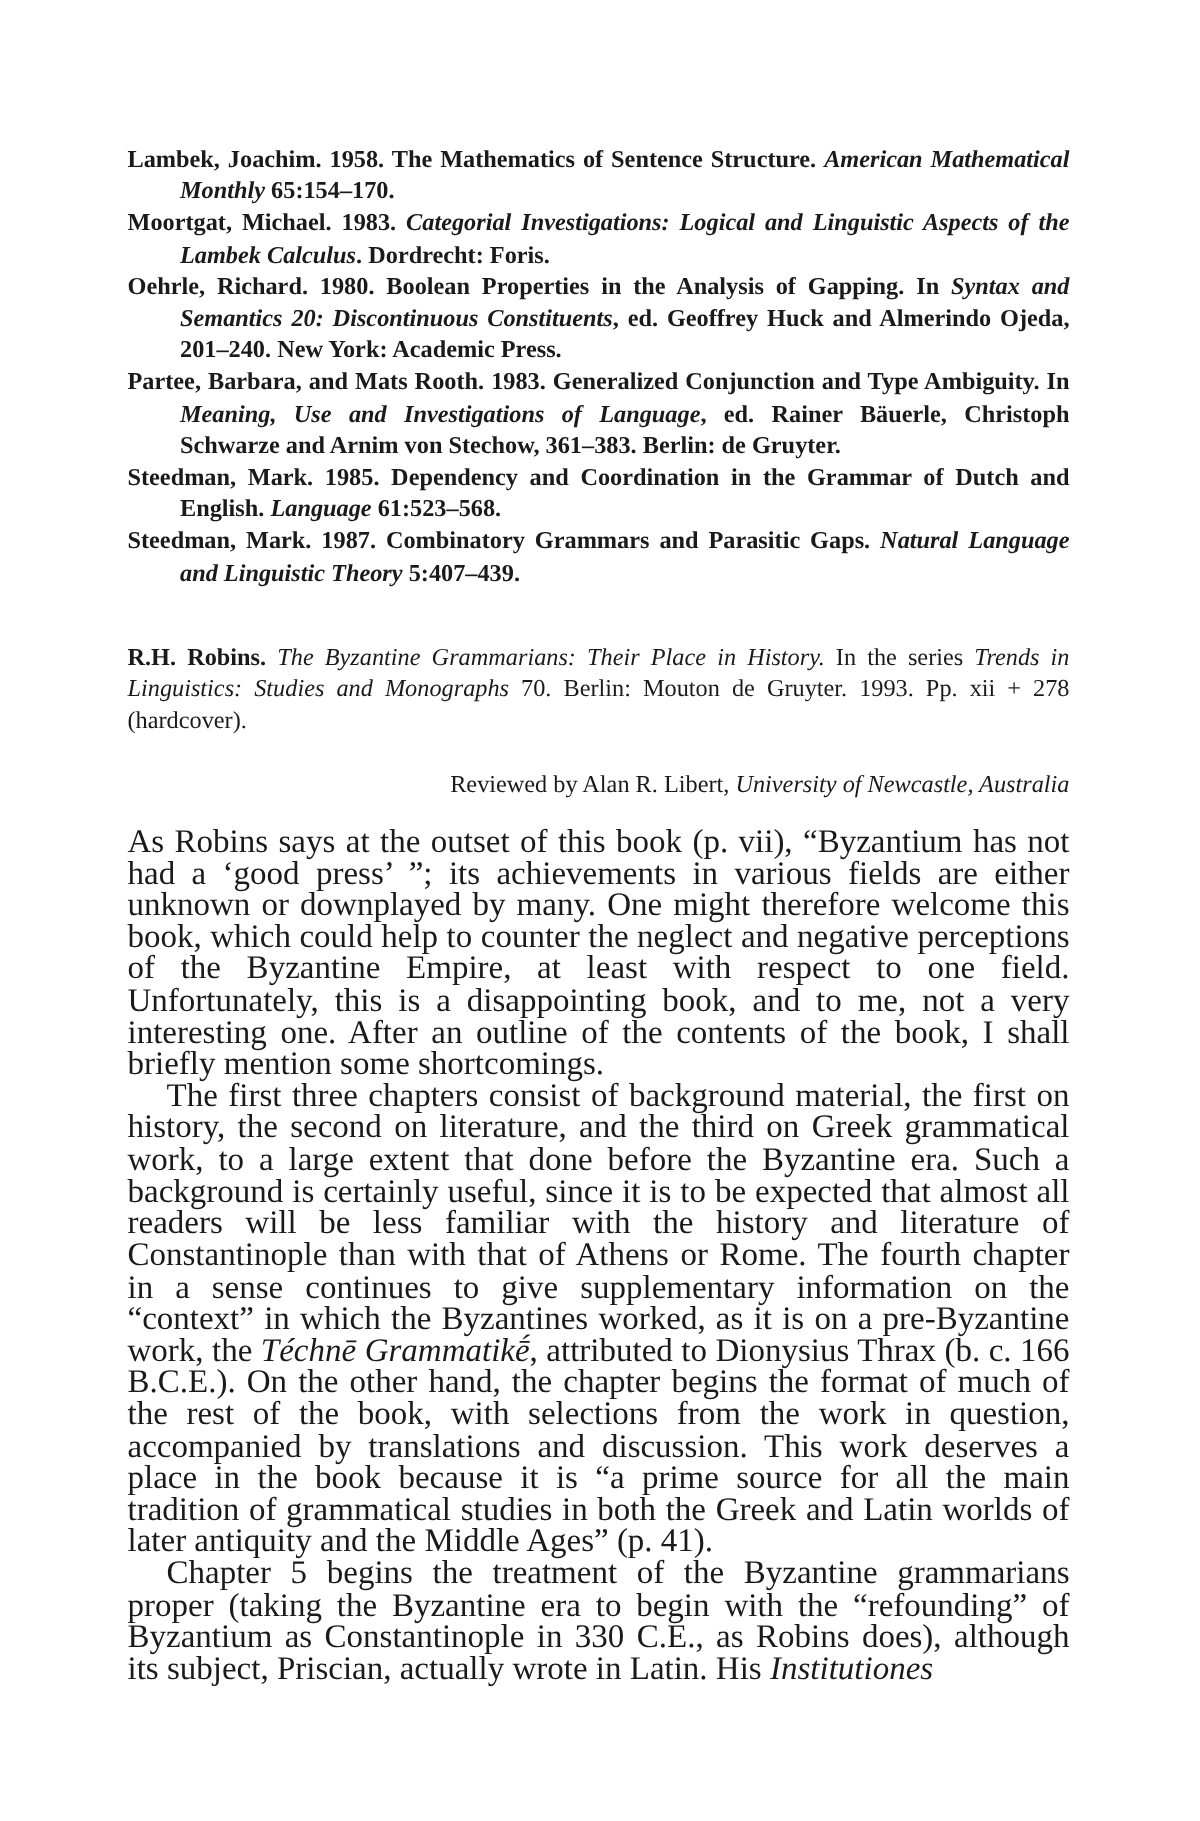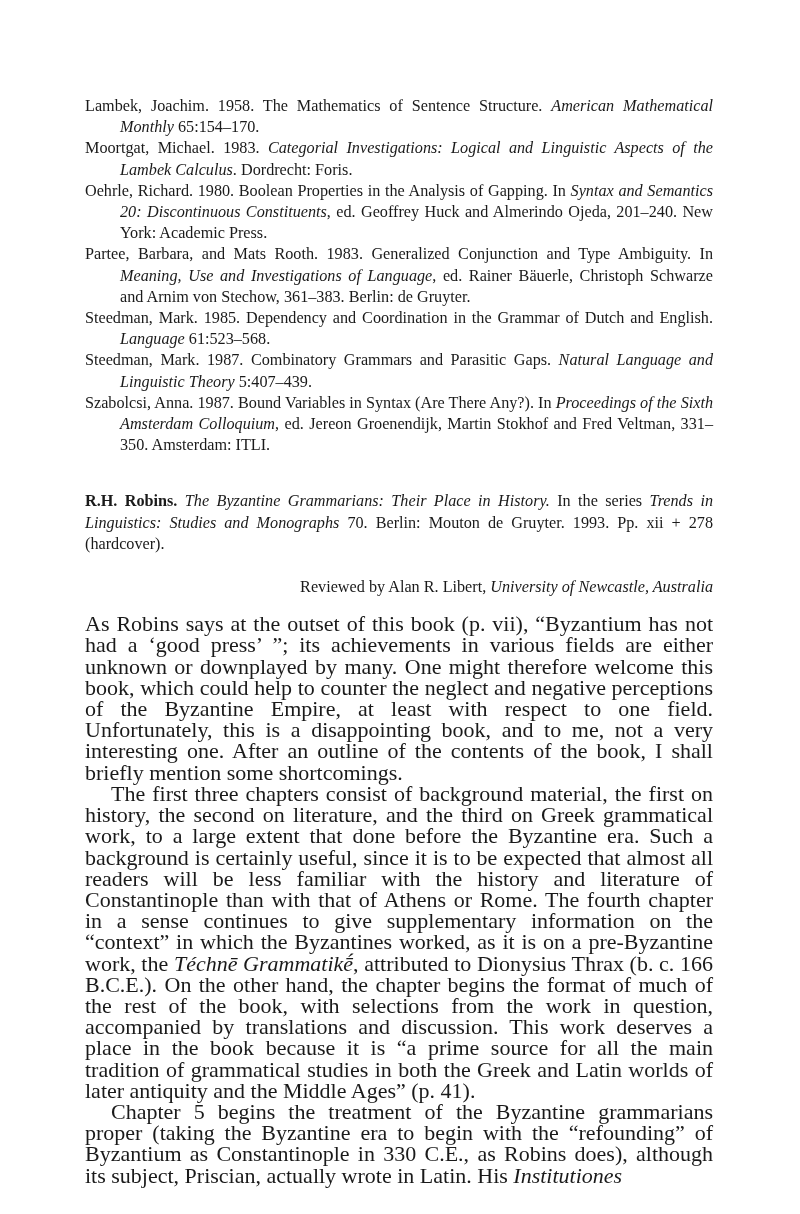--- a/index.html
+++ b/index.html
@@ -40,20 +40,21 @@
     .refs {
       margin-top: 12px;
       font-size: 16.2px;
       line-height: 21.2px;
     }
     .ref {
       padding-left: 35px;
       text-indent: -35px;
       text-align: justify;
       margin: 0;
+      font-weight: bold;
     }
     .review-head {
       margin-top: 35px;
       font-size: 16.2px;
       line-height: 21.2px;
       text-align: justify;
     }
     .review-head b { font-weight: bold; }
     .reviewer {
       margin-top: 22px;
@@ -81,21 +82,20 @@
 <div class="page">
 
 
   <div class="refs">
     <p class="ref"><span>Lambek, Joachim. 1958. The Mathematics of Sentence Structure. </span><i>American Mathematical Monthly</i><span> 65:154–170.</span></p>
     <p class="ref"><span>Moortgat, Michael. 1983. </span><i>Categorial Investigations: Logical and Linguistic Aspects of the Lambek Calculus</i><span>. Dordrecht: Foris.</span></p>
     <p class="ref"><span>Oehrle, Richard. 1980. Boolean Properties in the Analysis of Gapping. In </span><i>Syntax and Semantics 20: Discontinuous Constituents</i><span>, ed. Geoffrey Huck and Almerindo Ojeda, 201–240. New York: Academic Press.</span></p>
     <p class="ref"><span>Partee, Barbara, and Mats Rooth. 1983. Generalized Conjunction and Type Ambiguity. In </span><i>Meaning, Use and Investigations of Language</i><span>, ed. Rainer Bäuerle, Christoph Schwarze and Arnim von Stechow, 361–383. Berlin: de Gruyter.</span></p>
     <p class="ref"><span>Steedman, Mark. 1985. Dependency and Coordination in the Grammar of Dutch and English. </span><i>Language</i><span> 61:523–568.</span></p>
     <p class="ref"><span>Steedman, Mark. 1987. Combinatory Grammars and Parasitic Gaps. </span><i>Natural Language and Linguistic Theory</i><span> 5:407–439.</span></p>
-    <p class="ref"><span>Szabolcsi, Anna. 1987. Bound Variables in Syntax (Are There Any?). In </span><i>Proceedings of the Sixth Amsterdam Colloquium</i><span>, ed. Jereon Groenendijk, Martin Stokhof and Fred Veltman, 331–350. Amsterdam: ITLI.</span></p>
   </div>
 
   <div class="review-head">
     <b>R.H. Robins.</b>
     <i>The Byzantine Grammarians: Their Place in History.</i><span> In the series </span><i>Trends in Linguistics: Studies and Monographs</i><span> 70. Berlin: Mouton de Gruyter. 1993. Pp. xii + 278 (hardcover).</span>
   </div>
 
   <div class="reviewer">
     <span>Reviewed by Alan R. Libert, </span><i>University of Newcastle, Australia</i>
   </div>

